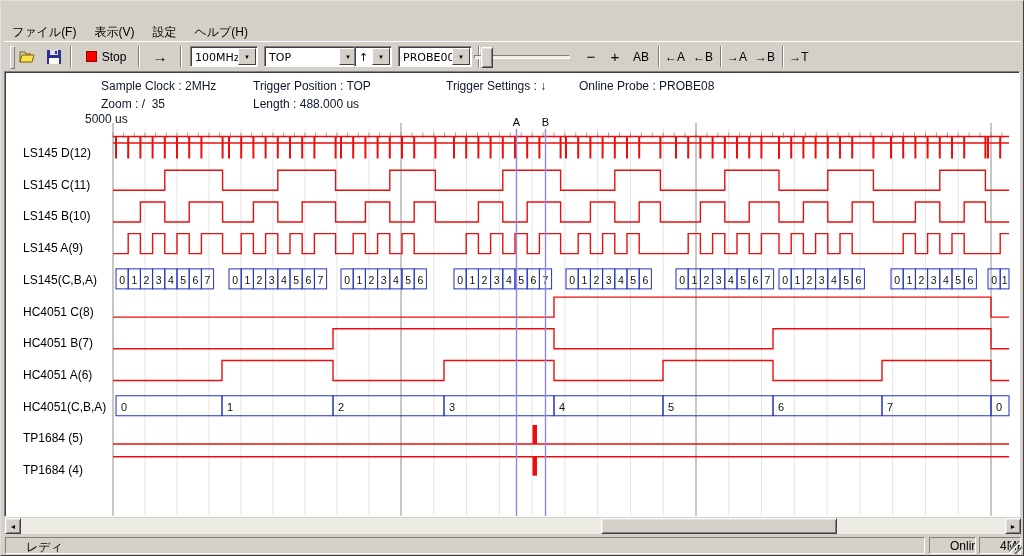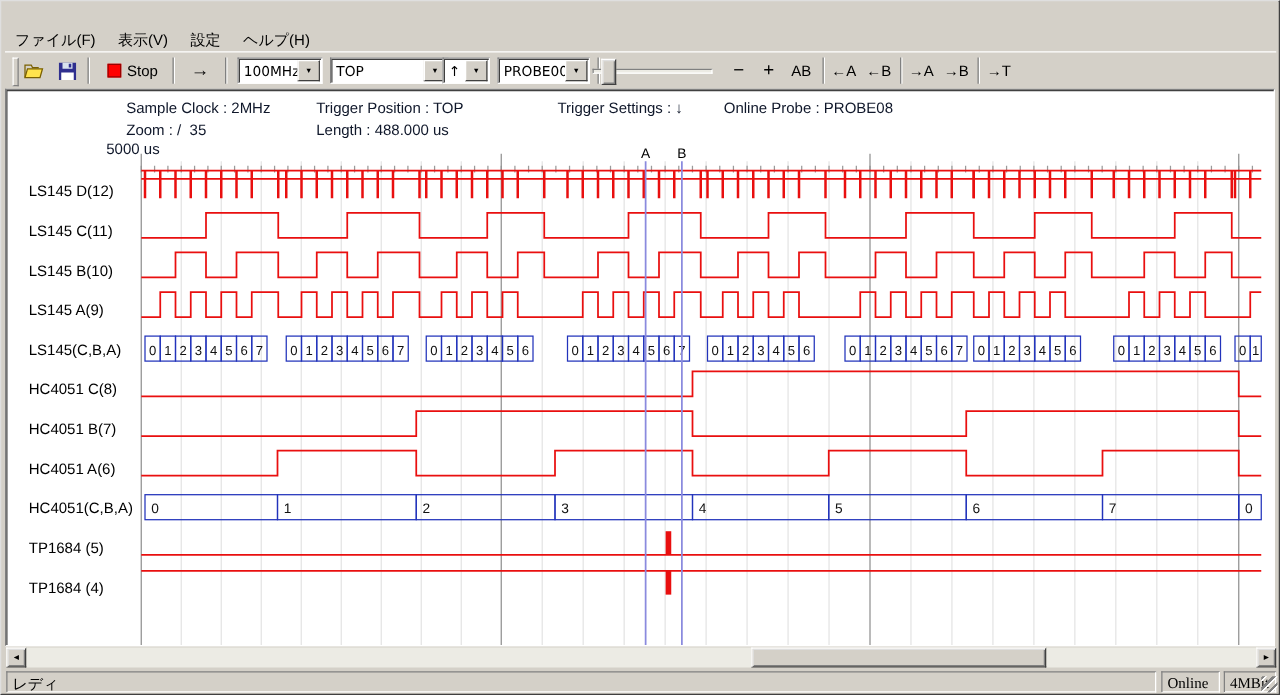--- a/index.html
+++ b/index.html
@@ -49,21 +49,21 @@
   
   .hscroll{position:absolute;left:4px;top:517px;width:1016px;height:16px;background:#ECEBE4;}
   .sarrow{position:absolute;top:0;width:16px;height:16px;background:#D4D0C8;
     border:1px solid;border-color:#FFF #404040 #404040 #FFF;box-shadow:inset 1px 1px 0 #DFDFDF,inset -1px -1px 0 #808080;
     display:flex;align-items:center;justify-content:center;font-size:7px;color:#000;box-sizing:border-box;}
   .sthumb{position:absolute;left:596px;top:0;width:236px;height:16px;background:#D4D0C8;
     border:1px solid;border-color:#FFF #404040 #404040 #FFF;box-shadow:inset 1px 1px 0 #DFDFDF,inset -1px -1px 0 #808080;box-sizing:border-box;}
   
   .statusbar{position:absolute;left:2px;top:535px;width:1020px;height:20px;}
   .sfield{position:absolute;top:1px;height:17px;border:1px solid;border-color:#808080 #FFF #FFF #808080;
-    font-size:12px;padding:1px 4px;box-sizing:border-box;white-space:nowrap;overflow:hidden;color:#000;font-family:Liberation Serif, serif;}
+    font-size:12px;padding:1px 20px;box-sizing:border-box;white-space:nowrap;overflow:hidden;color:#000;}
   .grip{position:absolute;right:1px;top:5px;width:13px;height:13px;
     background:repeating-linear-gradient(-45deg,rgba(0,0,0,0) 0 3px,#FFF 3px 4px,#808080 4px 6px);}
 </style>
 </head>
 <body>
 
 <div class="win">
 
 
   <div class="menubar">

